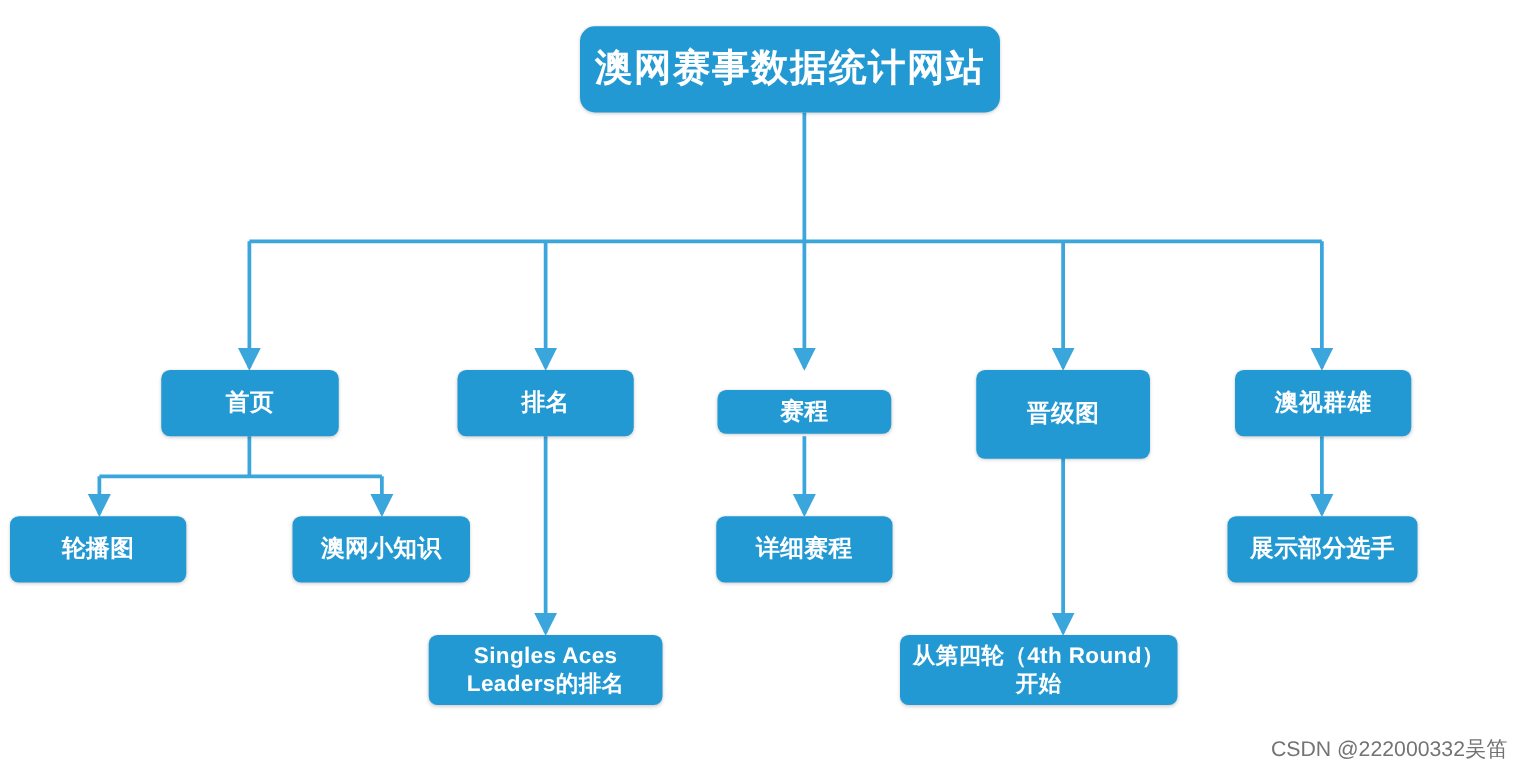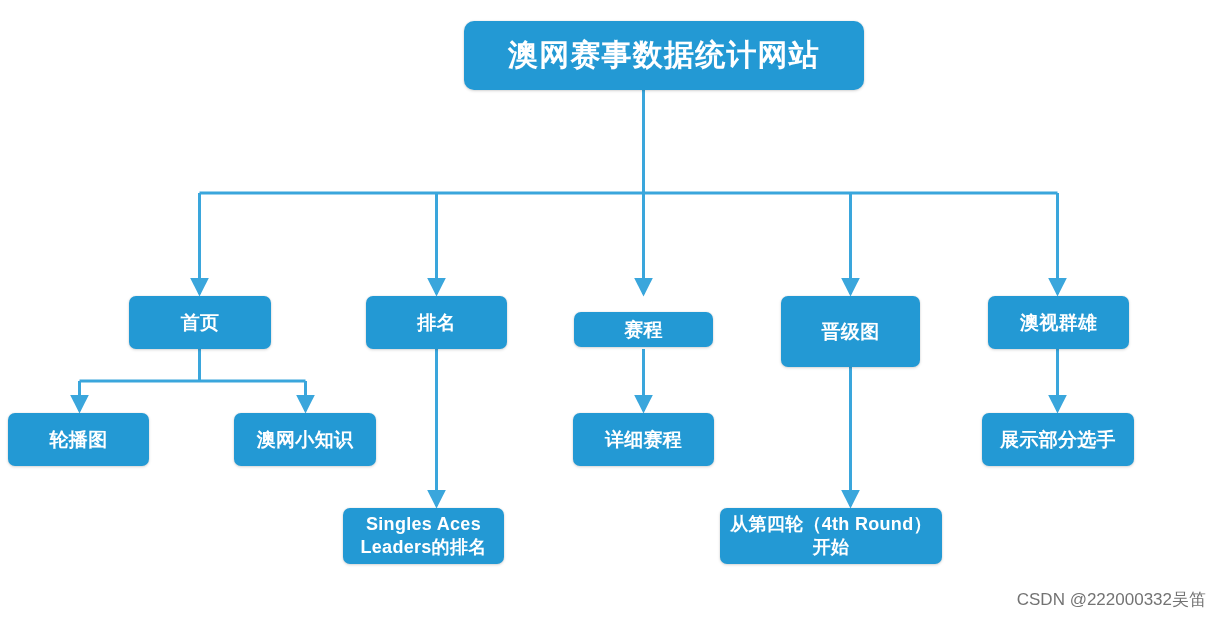--- a/index.html
+++ b/index.html
@@ -101,21 +101,21 @@
       <path d="M 79.5 381 L 79.5 411" marker-end="url(#arrow)"></path>
       <path d="M 305.5 381 L 305.5 411" marker-end="url(#arrow)"></path>
 
       <path d="M 436.5 349 L 436.5 506" marker-end="url(#arrow)"></path>
       <path d="M 643.5 349 L 643.5 411" marker-end="url(#arrow)"></path>
       <path d="M 850.5 349 L 850.5 506" marker-end="url(#arrow)"></path>
       <path d="M 1057.5 349 L 1057.5 411" marker-end="url(#arrow)"></path>
     </g>
   </svg>
 
-  <div class="node root" style="left:464px; top:21px; width:400px; height:69px;">
+  <div class="node root" style="left:464px; top:21px; width:336px; height:69px;border-radius:12px;">
     <span class="node-label">澳网赛事数据统计网站</span>
   </div>
 
   <div class="node level2" style="left:129px; top:296px; width:142px; height:53px;">
     <span class="node-label">首页</span>
   </div>
 
   <div class="node level2" style="left:366px; top:296px; width:141px; height:53px;">
     <span class="node-label">排名</span>
   </div>
@@ -133,21 +133,21 @@
   </div>
 
   <div class="node level2" style="left:988px; top:296px; width:141px; height:53px;">
     <span class="node-label">澳视群雄</span>
   </div>
 
   <div class="node level3" style="left:234px; top:413px; width:142px; height:53px;">
     <span class="node-label">澳网小知识</span>
   </div>
 
-  <div class="node level3 two-line" style="left:343px; top:508px; width:161px; height:56px;">
+  <div class="node level3 two-line" style="left:343px; top:508px; width:187px; height:56px;">
     <span class="node-label">Singles Aces
 Leaders的排名</span>
   </div>
 
   <div class="node level3" style="left:573px; top:413px; width:141px; height:53px;">
     <span class="node-label">详细赛程</span>
   </div>
 
   <div class="node level3 two-line" style="left:720px; top:508px; width:222px; height:56px;">
     <span class="node-label">从第四轮（4th Round）

